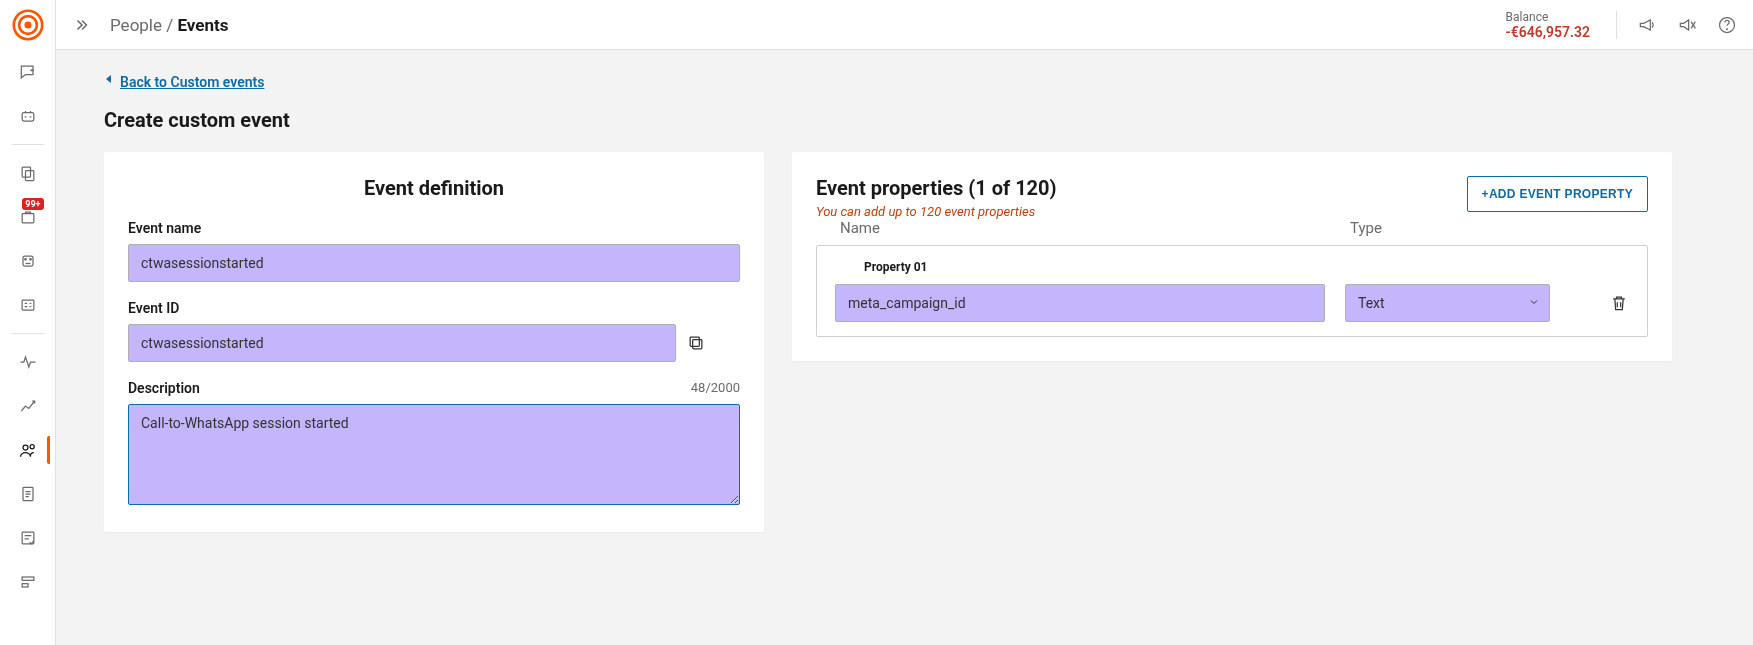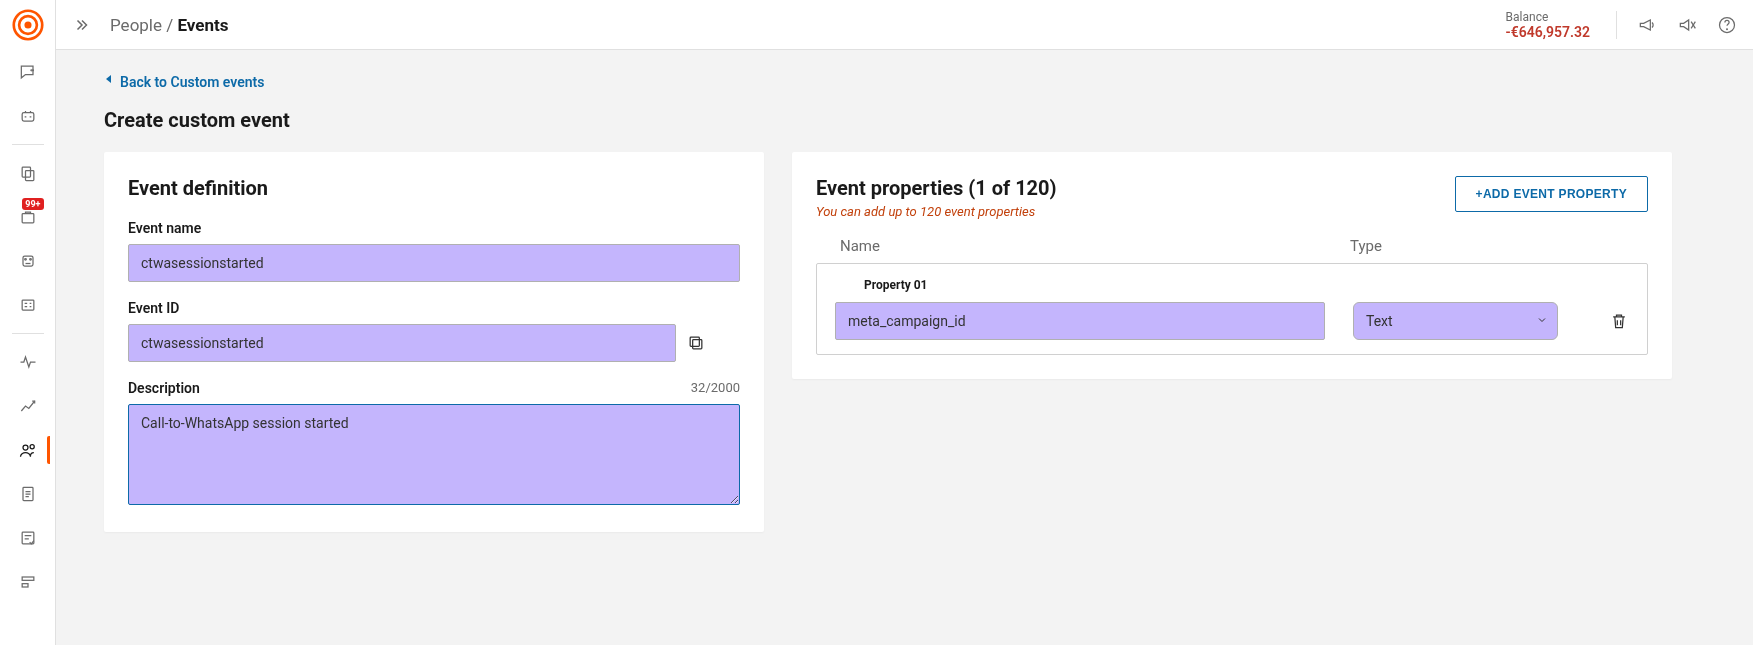--- a/index.html
+++ b/index.html
@@ -76,37 +76,38 @@
   
   .content {
     flex: 1;
     background: #f3f3f3;
     overflow-y: auto;
     padding: 0 36px 40px 48px;
   }
   .back-link {
     display: inline-flex; align-items: flex-start; gap: 6px;
     color: #0d6aa8; font-size: 14px; font-weight: 600;
+    text-decoration: underline;
     margin: 24px 0 18px 0;
     cursor: pointer;
   }
   .back-link svg { width: 10px; height: 10px; fill: #0d6aa8; }
   h1.page-title { font-size: 20px; font-weight: 700; margin-bottom: 20px; }
 
   .cards { display: flex; gap: 28px; align-items: flex-start; }
   .card {
     background: #fff;
     border-radius: 2px;
     padding: 24px;
     box-shadow: 0 1px 2px rgba(0,0,0,0.04);
   }
   .card-left { width: 660px; }
   .card-right { width: 880px; }
 
-  .card-heading { font-size: 20px; font-weight: 700; margin-bottom: 20px; }
+  .card-heading { font-size: 20px; font-weight: 700; margin-bottom: 20px; text-align: center; }
   .subhint { font-size: 13px; color: #c2410c; margin-top: 4px; font-style: italic; }
 
   .field { margin-bottom: 18px; }
   .field-label { font-size: 14px; font-weight: 600; margin-bottom: 8px; display:flex; justify-content:space-between; }
   .counter { font-weight: 400; font-size: 13px; color: #6b6b6b; }
   .input, .textarea, .select {
     width: 100%;
     border: 1px solid #b0b0b0;
     border-radius: 2px;
     padding: 10px 12px;
@@ -116,45 +117,45 @@
     background: #c4b5fd;
   }
   .textarea { resize: both; height: 101px; }
   .textarea.active { border-color: #0d6aa8; }
   .id-row { display: flex; align-items: center; gap: 10px; }
   .id-row .input { flex: 1; max-width: 548px; }
   .copy-btn { cursor: pointer; color: #333; display:flex; }
   .copy-btn svg { width: 20px; height: 20px; stroke: currentColor; fill: none; stroke-width: 1.5; }
 
   
-  .card-right-head { display: flex; align-items: flex-start; justify-content: space-between; margin-bottom: 18px; }
+  .card-right-head { display: flex; align-items: flex-start; justify-content: space-between; }
   .add-btn {
     border: 1px solid #0d6aa8;
     color: #0d6aa8;
     background: #fff;
-    padding: 10px 20px;
+    padding: 10px 14px;
     font-size: 12px;
     font-weight: 700;
     letter-spacing: 0.3px;
     cursor: pointer;
     border-radius: 2px;
   }
   .prop-headers { display: flex; padding: 0 24px 8px 24px; font-size: 15px; color: #6b6b6b; }
   .prop-headers .col-name { flex: 0 0 510px; }
   .prop-headers .col-type { flex: 1; }
   .prop-card {
     border: 1px solid #d0d0d0;
     border-radius: 2px;
     padding: 14px 18px;
   }
   .prop-title { font-size: 12px; font-weight: 700; margin-bottom: 10px; padding-left: 29px; }
-  .prop-row { display: flex; align-items: center; gap: 28px; }
+  .prop-row { display: flex; align-items: center; gap: 20px; }
   .prop-row .input { flex: 0 0 490px; }
   .select-wrap { position: relative; flex: 0 0 205px; }
-  .select-wrap .select { padding-right: 30px; appearance: none; border-radius: 6px; }
+  .select-wrap .select { padding-right: 30px; appearance: none; }
   .select-wrap .chev { position: absolute; right: 10px; top: 50%; transform: translateY(-50%); pointer-events: none; color:#333; }
   .trash { margin-left: auto; cursor: pointer; color: #333; display:flex; }
   .trash svg { width: 20px; height: 20px; stroke: currentColor; fill: none; stroke-width: 1.5; }
 </style>
 </head>
 <body>
 
 <div class="app">
 
   <aside class="sidebar">
@@ -316,21 +317,21 @@
                     <rect x="8" y="8" width="11" height="11" rx="1"></rect>
                     <rect x="5" y="5" width="11" height="11" rx="1"></rect>
                   </svg>
               </div>
             </div>
           </div>
 
           <div class="field" style="margin-bottom:0">
             <div class="field-label">
               <span>Description</span>
-              <span class="counter">32/2000</span>
+              <span class="counter">48/2000</span>
             </div>
             <textarea class="textarea active" style="">Call-to-WhatsApp session started</textarea>
           </div>
         </div>
 
         <div class="card card-right">
           <div class="card-right-head">
             <div>
               <div class="card-heading" style="margin-bottom:0">Event properties (1 of 120)</div>
               <div class="subhint">You can add up to 120 event properties</div>

